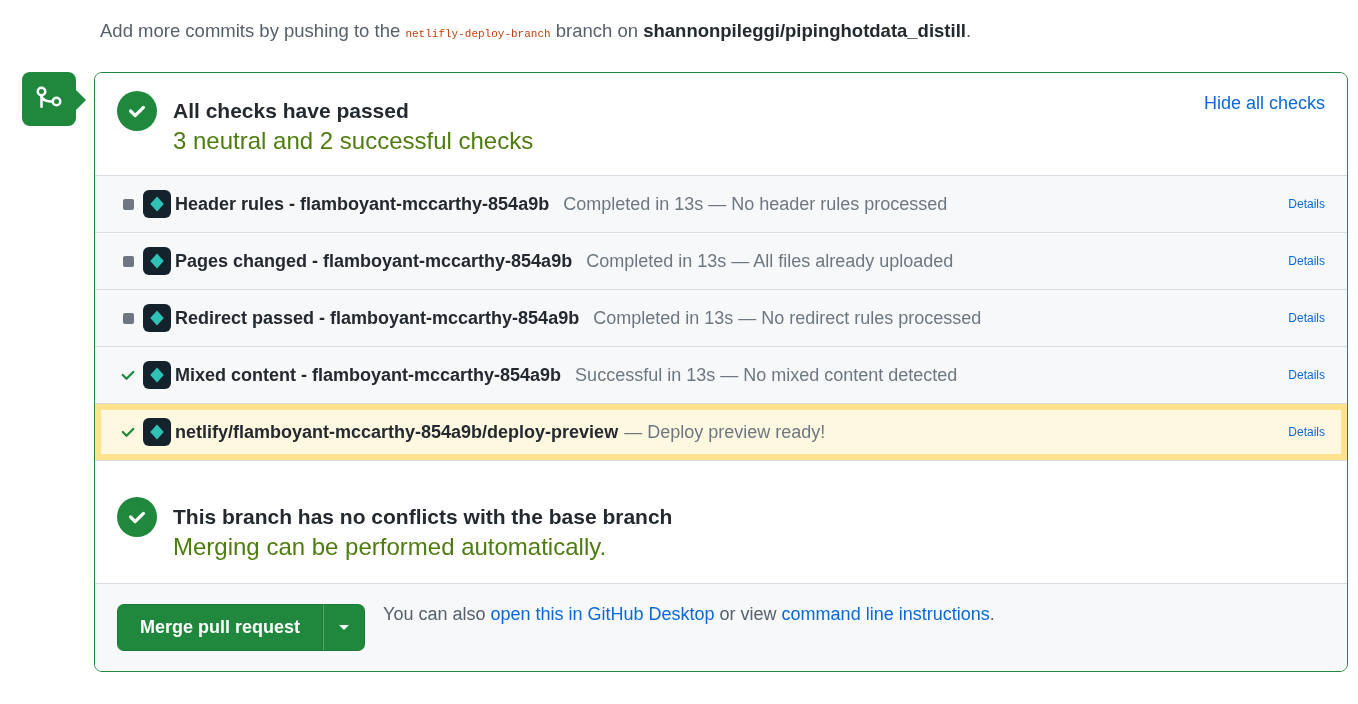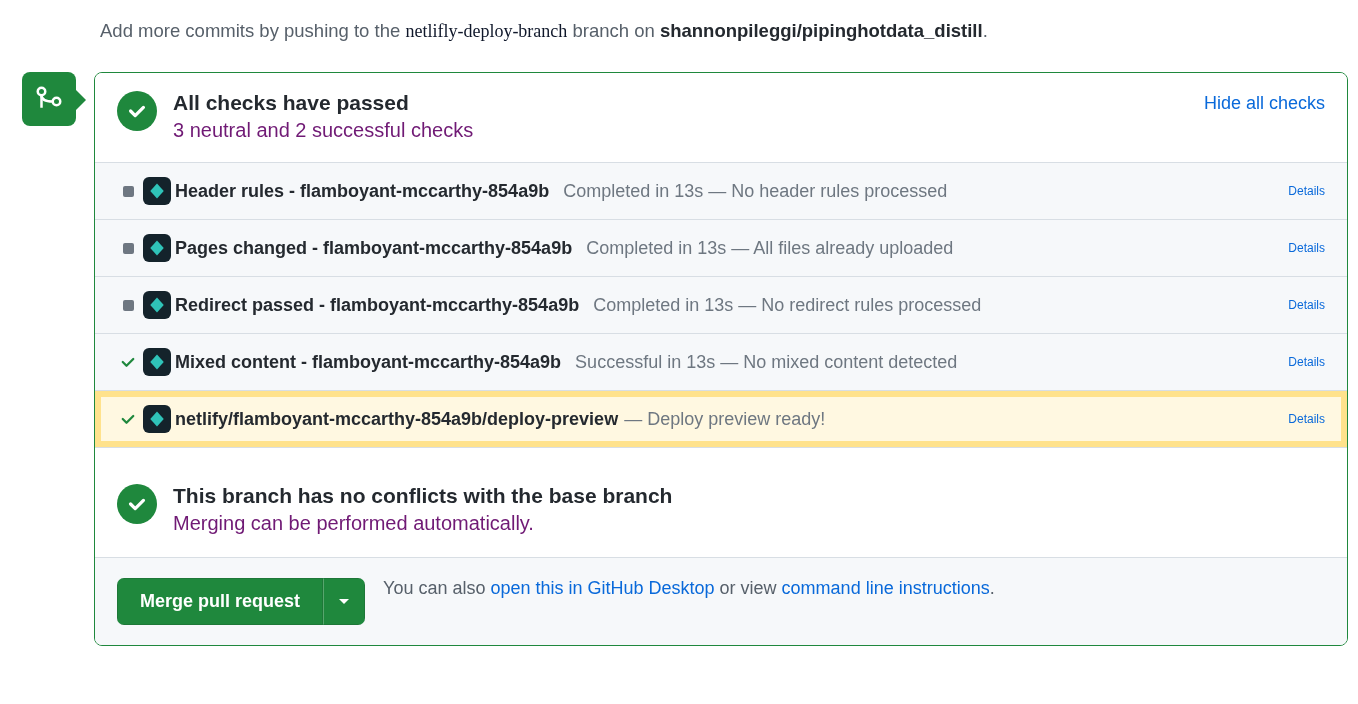--- a/index.html
+++ b/index.html
@@ -18,23 +18,23 @@
     gap: 18px;
     padding-left: 12px;
   }
   .hint-text {
     margin-left: 90px;
     margin-bottom: 30px;
     font-size: 18.5px;
     color: #57606a;
   }
   .hint-text code {
-    font-family: Liberation Serif, serif;
-    font-size: 18px;
-    color: #0f172a;
+    font-family: Liberation Mono, monospace;
+    font-size: 11px;
+    color: #c2410c;
   }
   .hint-text .repo {
     font-weight: 600;
     color: #24292f;
   }
   .side-badge {
     width: 54px;
     height: 54px;
     background: #1f883d;
     border-radius: 8px;
@@ -73,30 +73,30 @@
     width: 40px;
     height: 40px;
     border-radius: 50%;
     background: #1f883d;
     display: flex;
     align-items: center;
     justify-content: center;
     flex-shrink: 0;
   }
   .check-circle svg { display: block; }
-  .section-texts { flex: 1; }
+  .section-texts { flex: 1; margin-top: 8px; }
   .section-title {
     font-size: 21px;
     font-weight: 600;
     color: #24292f;
     margin-bottom: 4px;
   }
   .section-sub {
-    font-size: 20px;
-    color: #701a75;
+    font-size: 24px;
+    color: #4d7c0f;
   }
   .hide-link {
     color: #0969da;
     font-size: 18px;
     text-decoration: none;
     cursor: pointer;
     align-self: flex-start;
     margin-top: 2px;
     text-align: right;
   }

